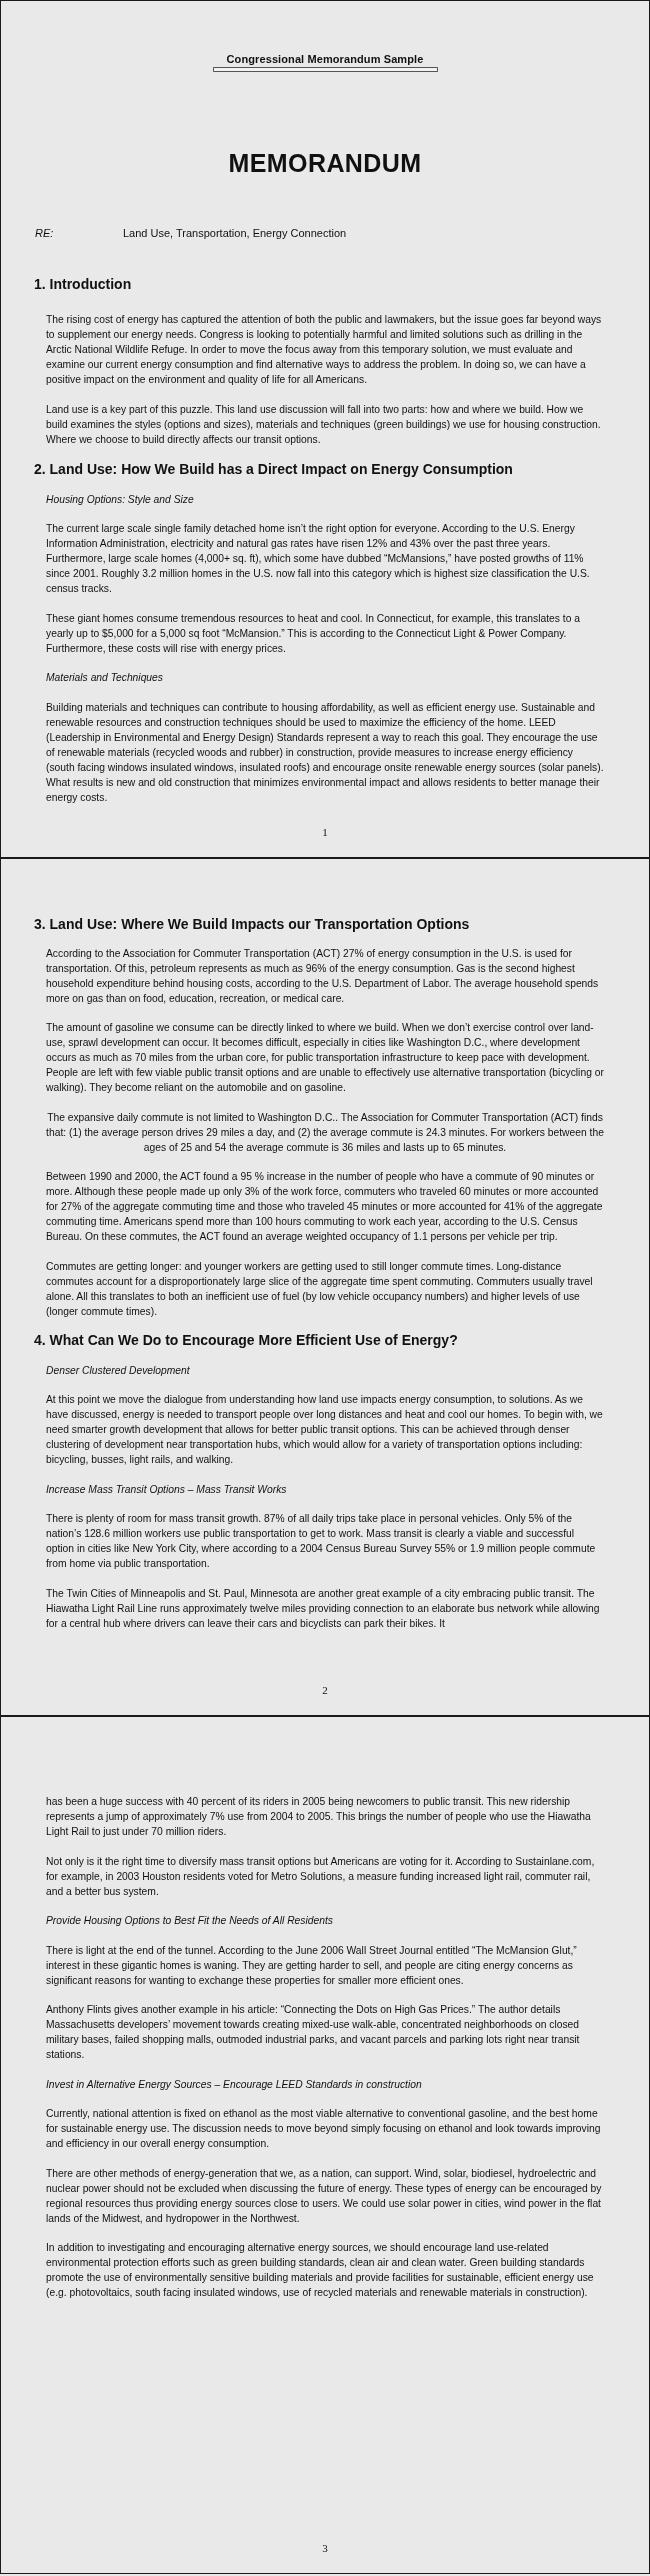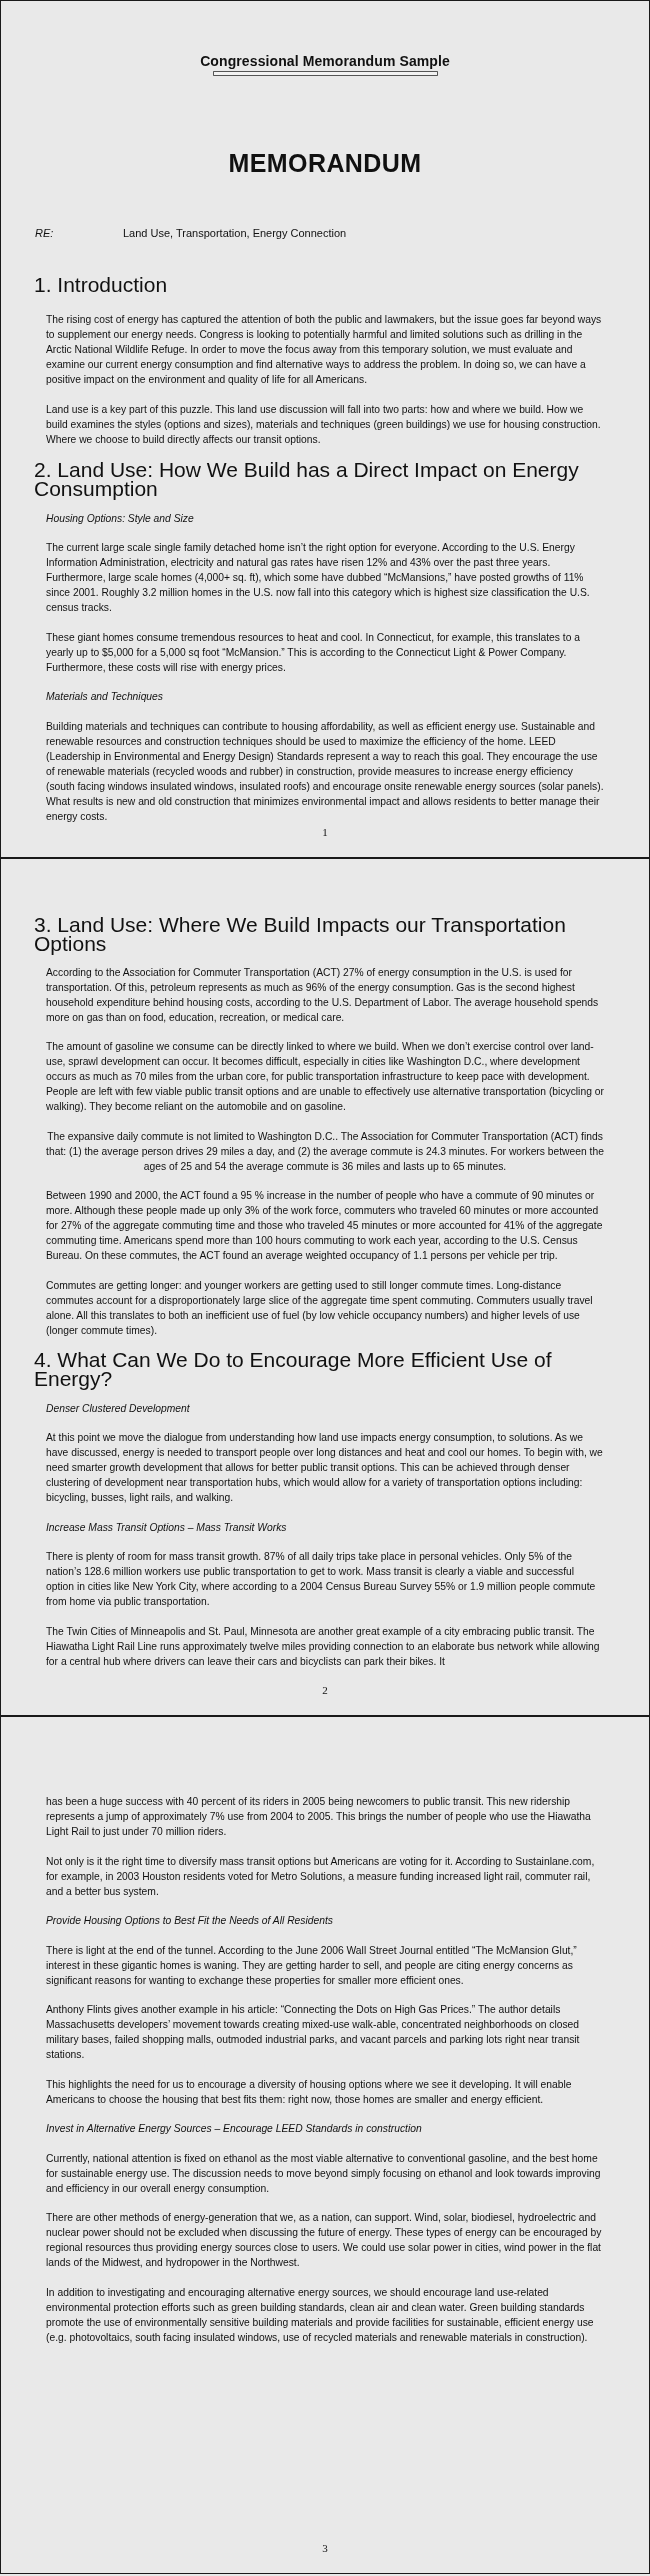--- a/index.html
+++ b/index.html
@@ -11,33 +11,33 @@
     border: 1.4px solid #1a1a1a;
     border-bottom-width: 1.4px;
     background: #e9e9e9;
     box-sizing: content-box;
     overflow: hidden;
   }
   .page + .page { border-top: 1.4px solid #1a1a1a; }
   .content { position: absolute; left: 33px; right: 33px; top: 0; }
   .sample-title {
     position: absolute; left: 0; right: 0; top: 52px;
-    text-align: center; font-weight: bold; font-size: 14px; letter-spacing: 0.1px;
+    text-align: center; font-weight: bold; font-size: 11px; letter-spacing: 0.1px;
   }
   .sample-title .bar {
     display: block; margin: 2.2px auto 0; width: 223px; height: 2.9px;
     border: 0.7px solid #555; background: #f2f2f2; border-radius: 0.7px;
   }
   .memo-heading {
     position: absolute; left: 0; right: 0; top: 148px;
     text-align: center; font-weight: bold; font-size: 25px; letter-spacing: 0.4px;
   }
   .re-line { position: absolute; left: 34px; top: 226px; font-size: 11px; }
   .re-line .re-label { display: inline-block; width: 88px; font-style: italic; }
-  h2 { font-size: 21px; font-weight: normal; margin: 0; line-height: 19px; }
+  h2 { font-size: 14px; font-weight: bold; margin: 0; line-height: 19px; }
   p { font-size: 10.3px; line-height: 15px; margin: 12px; }
   .sub { font-style: italic; }
   .page-num {
     position: absolute; left: 0; right: 0; bottom: 19px;
     text-align: center; font-family: "Liberation Serif", serif; font-size: 11px;
   }
 </style>
 </head>
 <body>
 
@@ -83,21 +83,20 @@
   <div class="page-num">2</div>
 </div>
 
 <div class="page">
   <div class="content" style="top:65px;">
     <p>has been a huge success with 40 percent of its riders in 2005 being newcomers to public transit. This new ridership represents a jump of approximately 7% use from 2004 to 2005. This brings the number of people who use the Hiawatha Light Rail to just under 70 million riders.</p>
     <p style="margin-top:14.5px;">Not only is it the right time to diversify mass transit options but Americans are voting for it. According to Sustainlane.com, for example, in 2003 Houston residents voted for Metro Solutions, a measure funding increased light rail, commuter rail, and a better bus system.</p>
     <p class="sub" style="margin-top:14.5px;">Provide Housing Options to Best Fit the Needs of All Residents</p>
     <p style="margin-top:14.5px;">There is light at the end of the tunnel. According to the June 2006 Wall Street Journal entitled “The McMansion Glut,” interest in these gigantic homes is waning. They are getting harder to sell, and people are citing energy concerns as significant reasons for wanting to exchange these properties for smaller more efficient ones.</p>
     <p style="margin-top:14.5px;">Anthony Flints gives another example in his article: “Connecting the Dots on High Gas Prices.” The author details Massachusetts developers’ movement towards creating mixed-use walk-able, concentrated neighborhoods on closed military bases, failed shopping malls, outmoded industrial parks, and vacant parcels and parking lots right near transit stations.</p>
-    <p style="margin-top:14.5px;">This highlights the need for us to encourage a diversity of housing options where we see it developing. It will enable Americans to choose the housing that best fits them: right now, those homes are smaller and energy efficient.</p>
     <p class="sub" style="margin-top:14.5px;">Invest in Alternative Energy Sources – Encourage LEED Standards in construction</p>
     <p style="margin-top:14.5px;">Currently, national attention is fixed on ethanol as the most viable alternative to conventional gasoline, and the best home for sustainable energy use. The discussion needs to move beyond simply focusing on ethanol and look towards improving and efficiency in our overall energy consumption.</p>
     <p style="margin-top:14.5px;">There are other methods of energy-generation that we, as a nation, can support. Wind, solar, biodiesel, hydroelectric and nuclear power should not be excluded when discussing the future of energy. These types of energy can be encouraged by regional resources thus providing energy sources close to users. We could use solar power in cities, wind power in the flat lands of the Midwest, and hydropower in the Northwest.</p>
     <p style="margin-top:14.5px;">In addition to investigating and encouraging alternative energy sources, we should encourage land use-related environmental protection efforts such as green building standards, clean air and clean water. Green building standards promote the use of environmentally sensitive building materials and provide facilities for sustainable, efficient energy use (e.g. photovoltaics, south facing insulated windows, use of recycled materials and renewable materials in construction).</p>
   </div>
   <div class="page-num">3</div>
 </div>
 
 
 </body></html>

